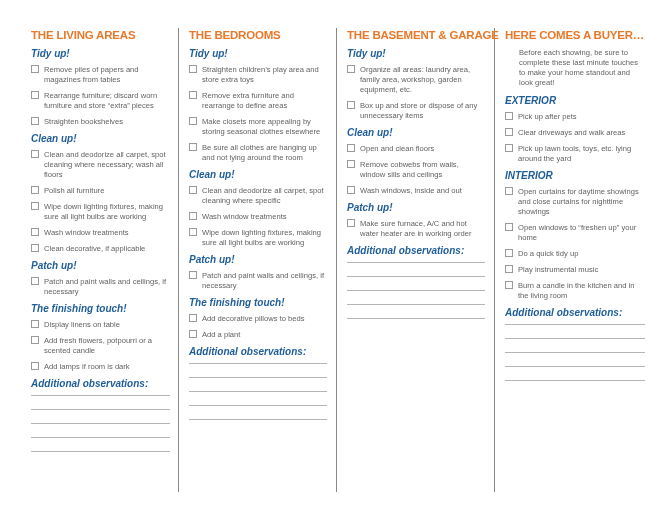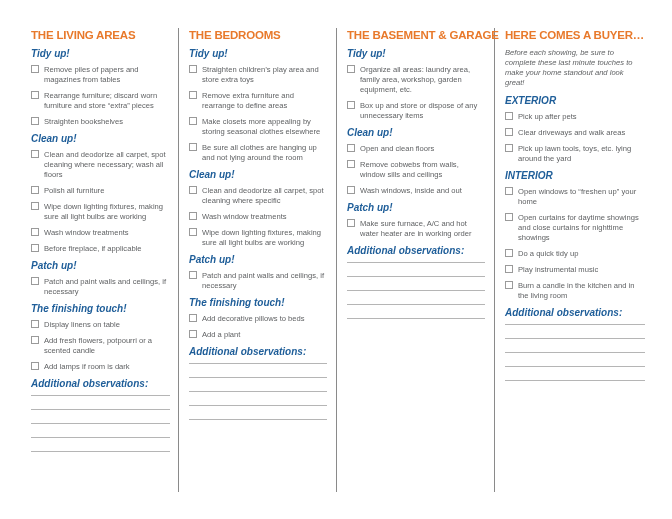--- a/index.html
+++ b/index.html
@@ -9,21 +9,21 @@
   .divider { position:absolute; top:28px; width:1px; height:464px; background:#8a8a8a; }
   .col-title { color:#e8792b; font-weight:bold; font-size:11.5px; letter-spacing:-0.2px;
                margin:0 0 6px 0; line-height:14px; white-space:nowrap; }
   .sec-title { color:#1f5e99; font-weight:bold; font-style:italic; font-size:10px;
                line-height:12px; margin:3px 0 5px 0; }
   .item { display:flex; align-items:flex-start; font-size:7.6px; line-height:10px;
           margin:0 0 6px 0; color:#606264; }
   .box { flex:0 0 auto; width:8px; height:8px; border:1px solid #9a9a9a; background:#fff;
          margin:0 5px 0 0; box-sizing:border-box; position:relative; top:0px; }
   .item-text { flex:1 1 auto; }
-  .intro { font-size:7.6px; line-height:10px; color:#606264; margin:0 0 7px 0;font-style:italic; }
+  .intro { font-size:7.6px; line-height:10px; color:#606264; margin:0 0 7px 14px; }
   .lines { margin-top:4px; }
   .line { height:1px; background:#b5b5b5; margin:0 0 13px 0; }
 </style>
 </head>
 <body>
 
 <div class="divider" style="left:178px;"></div>
 <div class="divider" style="left:336px;"></div>
 <div class="divider" style="left:494px;"></div>
 
@@ -56,21 +56,21 @@
   <div class="item">
       <span class="box"></span>
       <span class="item-text">Wipe down lighting fixtures, making sure all light bulbs are working</span>
     </div>
   <div class="item">
       <span class="box"></span>
       <span class="item-text">Wash window treatments</span>
     </div>
   <div class="item">
       <span class="box"></span>
-      <span class="item-text">Before fireplace, if applicable</span>
+      <span class="item-text">Clean decorative, if applicable</span>
     </div>
 
   <div class="sec-title">Patch up!</div>
   <div class="item">
       <span class="box"></span>
       <span class="item-text">Patch and paint walls and ceilings, if necessary</span>
     </div>
 
   <div class="sec-title">The finishing touch!</div>
   <div class="item">
@@ -214,28 +214,28 @@
       <span class="item-text">Clear driveways and walk areas</span>
     </div>
   <div class="item">
       <span class="box"></span>
       <span class="item-text">Pick up lawn tools, toys, etc. lying around the yard</span>
     </div>
 
   <div class="sec-title">INTERIOR</div>
   <div class="item">
       <span class="box"></span>
+      <span class="item-text">Open curtains for daytime showings and close curtains for nighttime showings</span>
+    </div>
+  <div class="item">
+      <span class="box"></span>
       <span class="item-text">Open windows to “freshen up” your home</span>
     </div>
   <div class="item">
       <span class="box"></span>
-      <span class="item-text">Open curtains for daytime showings and close curtains for nighttime showings</span>
-    </div>
-  <div class="item">
-      <span class="box"></span>
       <span class="item-text">Do a quick tidy up</span>
     </div>
   <div class="item">
       <span class="box"></span>
       <span class="item-text">Play instrumental music</span>
     </div>
   <div class="item">
       <span class="box"></span>
       <span class="item-text">Burn a candle in the kitchen and in the living room</span>
     </div>

